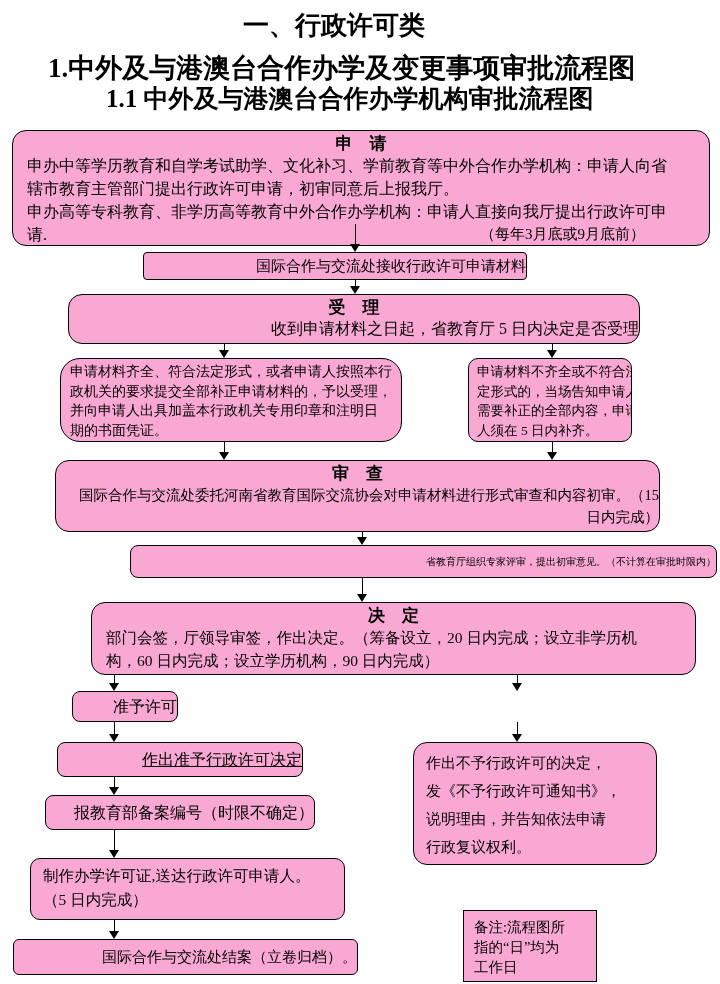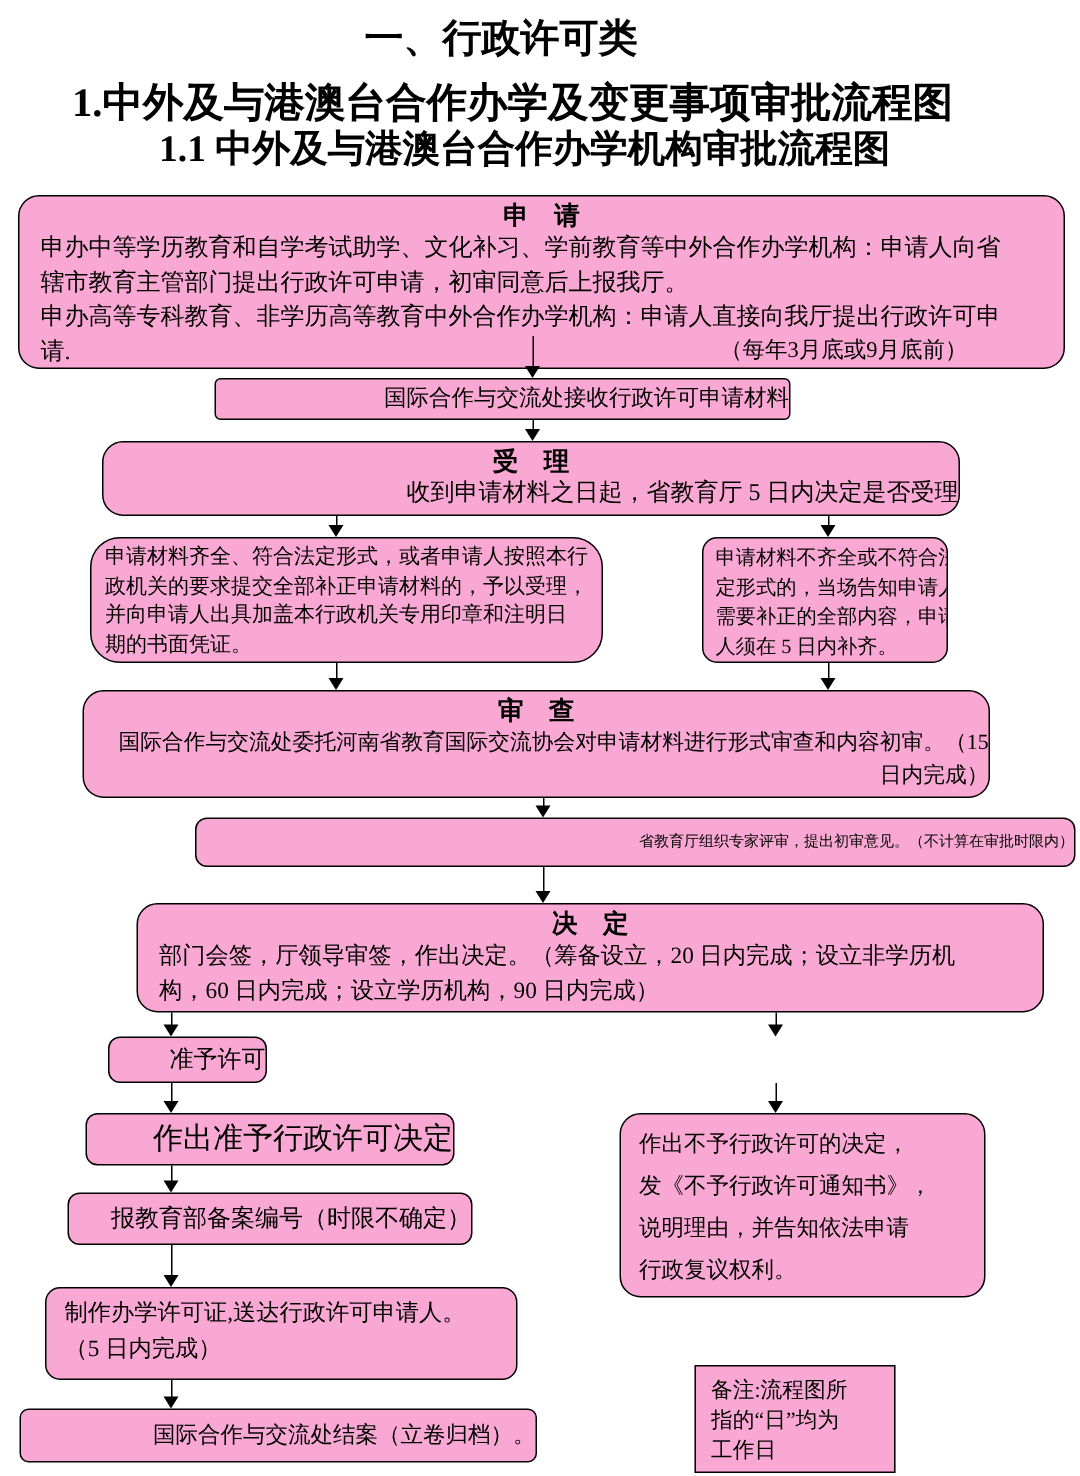--- a/index.html
+++ b/index.html
@@ -138,21 +138,21 @@
 
   <div class="arrow" style="left:109px; top:722px; height:20px;">
       <span class="shaft"></span>
       <span class="head"></span>
     </div>
   <div class="arrow" style="left:512px; top:722px; height:20px;">
       <span class="shaft"></span>
       <span class="head"></span>
     </div>
 
-  <div class="box center" style="left:57px; top:742px; width:246px; height:35px; border-radius:8px; font-size:20px; line-height:33px;">
+  <div class="box center" style="left:57px; top:742px; width:246px; height:35px; border-radius:8px; font-size:16px; line-height:33px;text-decoration:underline;">
     <span>作出准予行政许可决定</span>
   </div>
 
   <div class="box" style="left:413px; top:742px; width:244px; height:123px; border-radius:14px; padding:6px 12px; font-size:15px;">
     <div class="tline" style="line-height:28px;">作出不予行政许可的决定，</div>
     <div class="tline" style="line-height:28px;">发《不予行政许可通知书》，</div>
     <div class="tline" style="line-height:28px;">说明理由，并告知依法申请</div>
     <div class="tline" style="line-height:28px;">行政复议权利。</div>
   </div>
 

